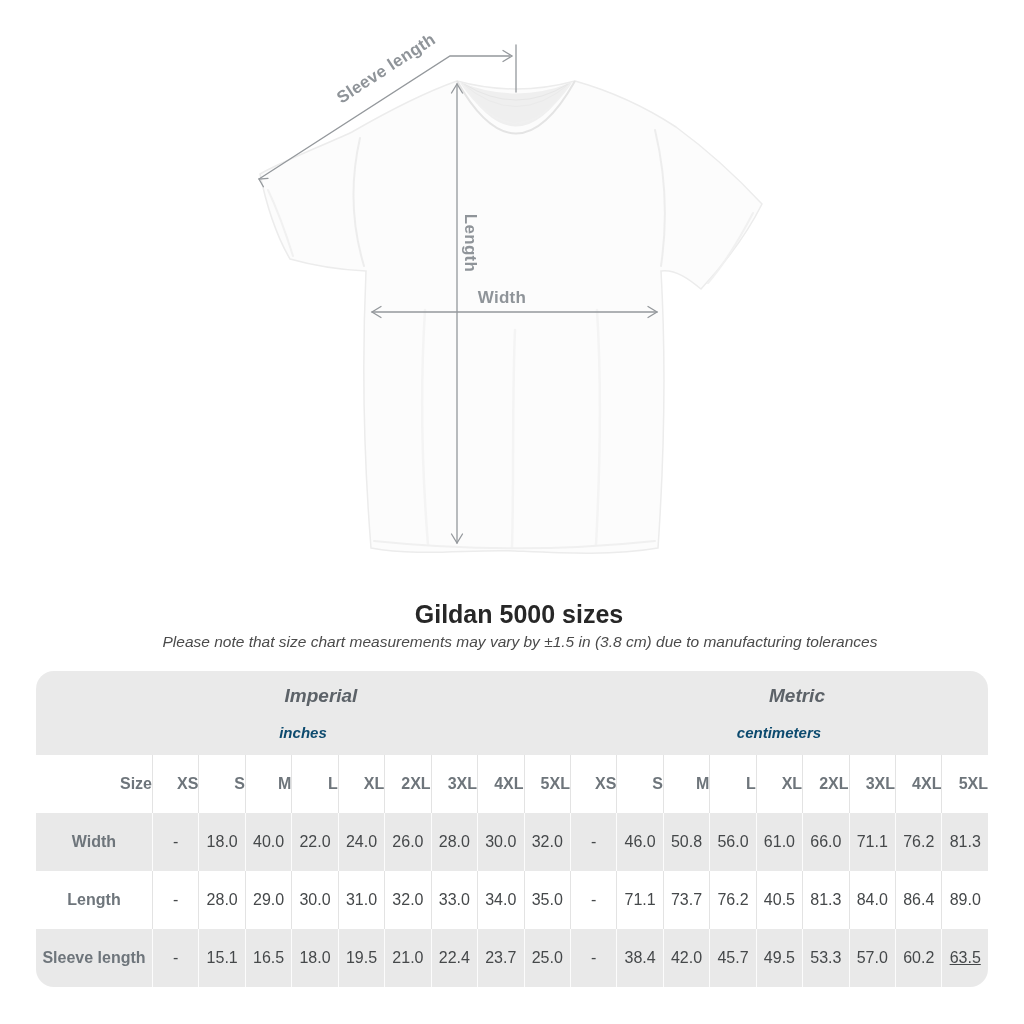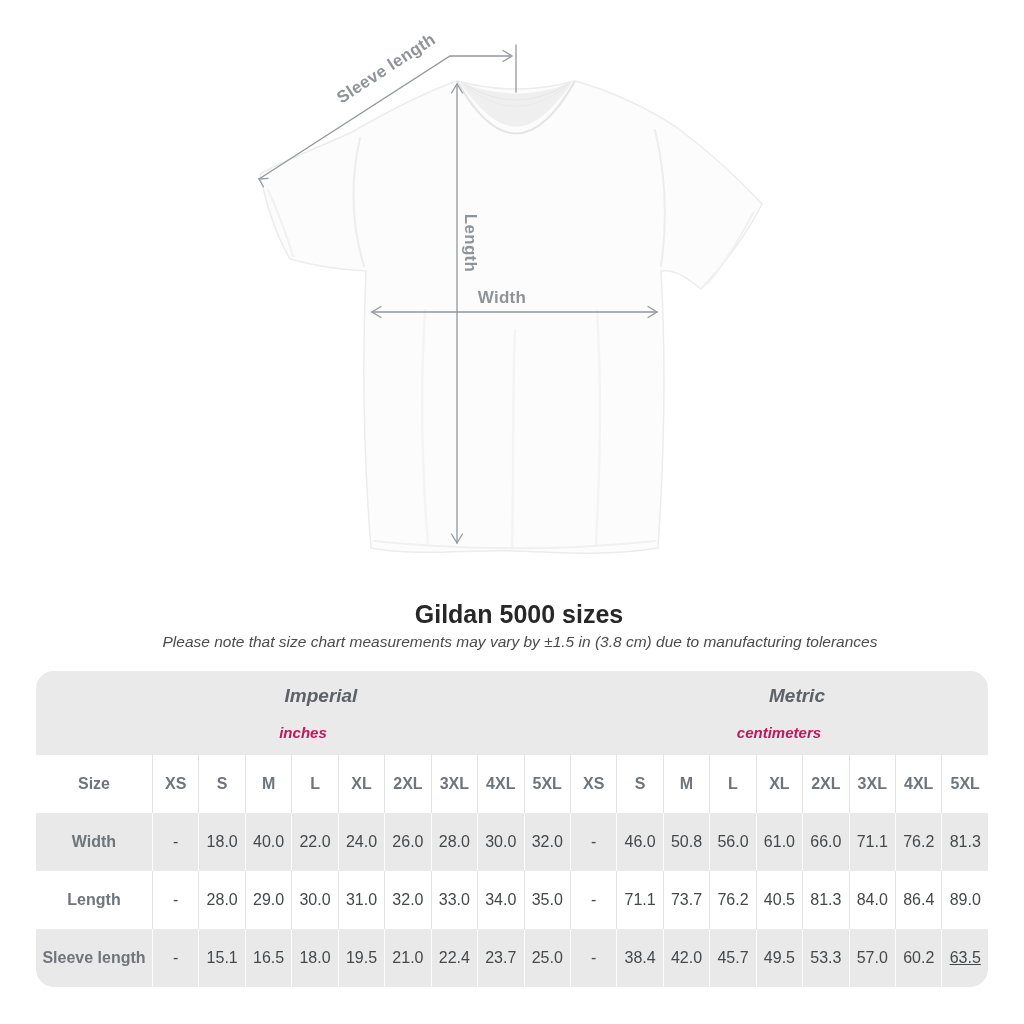--- a/index.html
+++ b/index.html
@@ -23,24 +23,24 @@
   .table-wrap{position:absolute;top:671px;left:36px;width:952px;}
   table.size-table{
     width:952px;table-layout:fixed;border-collapse:separate;border-spacing:0;
   }
   tr.band-row th{
     height:84px;background:#eaeaea;vertical-align:middle;padding:0;text-align:center;
   }
   th.band-left{border-top-left-radius:18px;}
   th.band-right{border-top-right-radius:18px;}
   .g-label{font-size:19px;font-weight:700;font-style:italic;color:#5c6268;line-height:1.2;margin-left:36px;}
-  .g-sub{font-size:15px;font-style:italic;color:#be185d;margin-top:16px;}
+  .g-sub{font-size:15px;font-style:italic;color:#0c4a6e;margin-top:16px;}
   tr.size-row th{
     height:58px;background:#ffffff;font-size:16px;font-weight:700;color:#6e757b;
-    text-align:center;padding:0;
+    text-align:right;padding:0;
   }
   tbody tr{height:58px;}
   tbody th.rowlabel{
     font-size:16px;font-weight:700;color:#6e757b;text-align:center;padding:0;
   }
   tbody td{font-size:16px;color:#45484a;text-align:center;padding:0;}
   tr.row-gray th,tr.row-gray td{background:#e9e9e9;}
   tr.row-white th,tr.row-white td{background:#ffffff;}
   tr.size-row > *:not(:first-child),
   tr.row-white > *:not(:first-child){border-left:1px solid #e3e3e3;}

